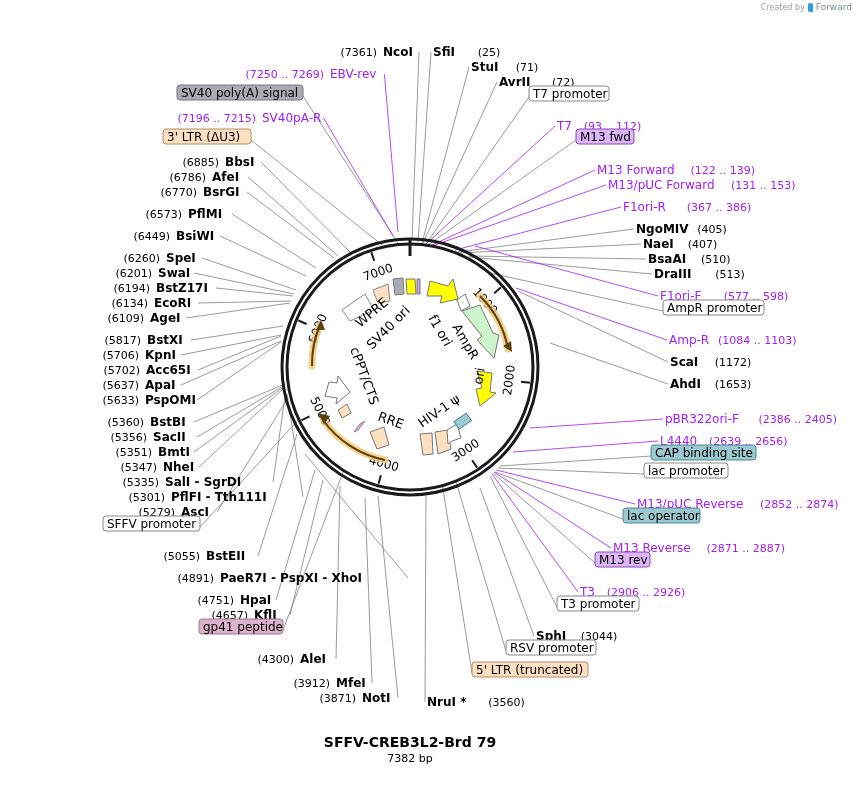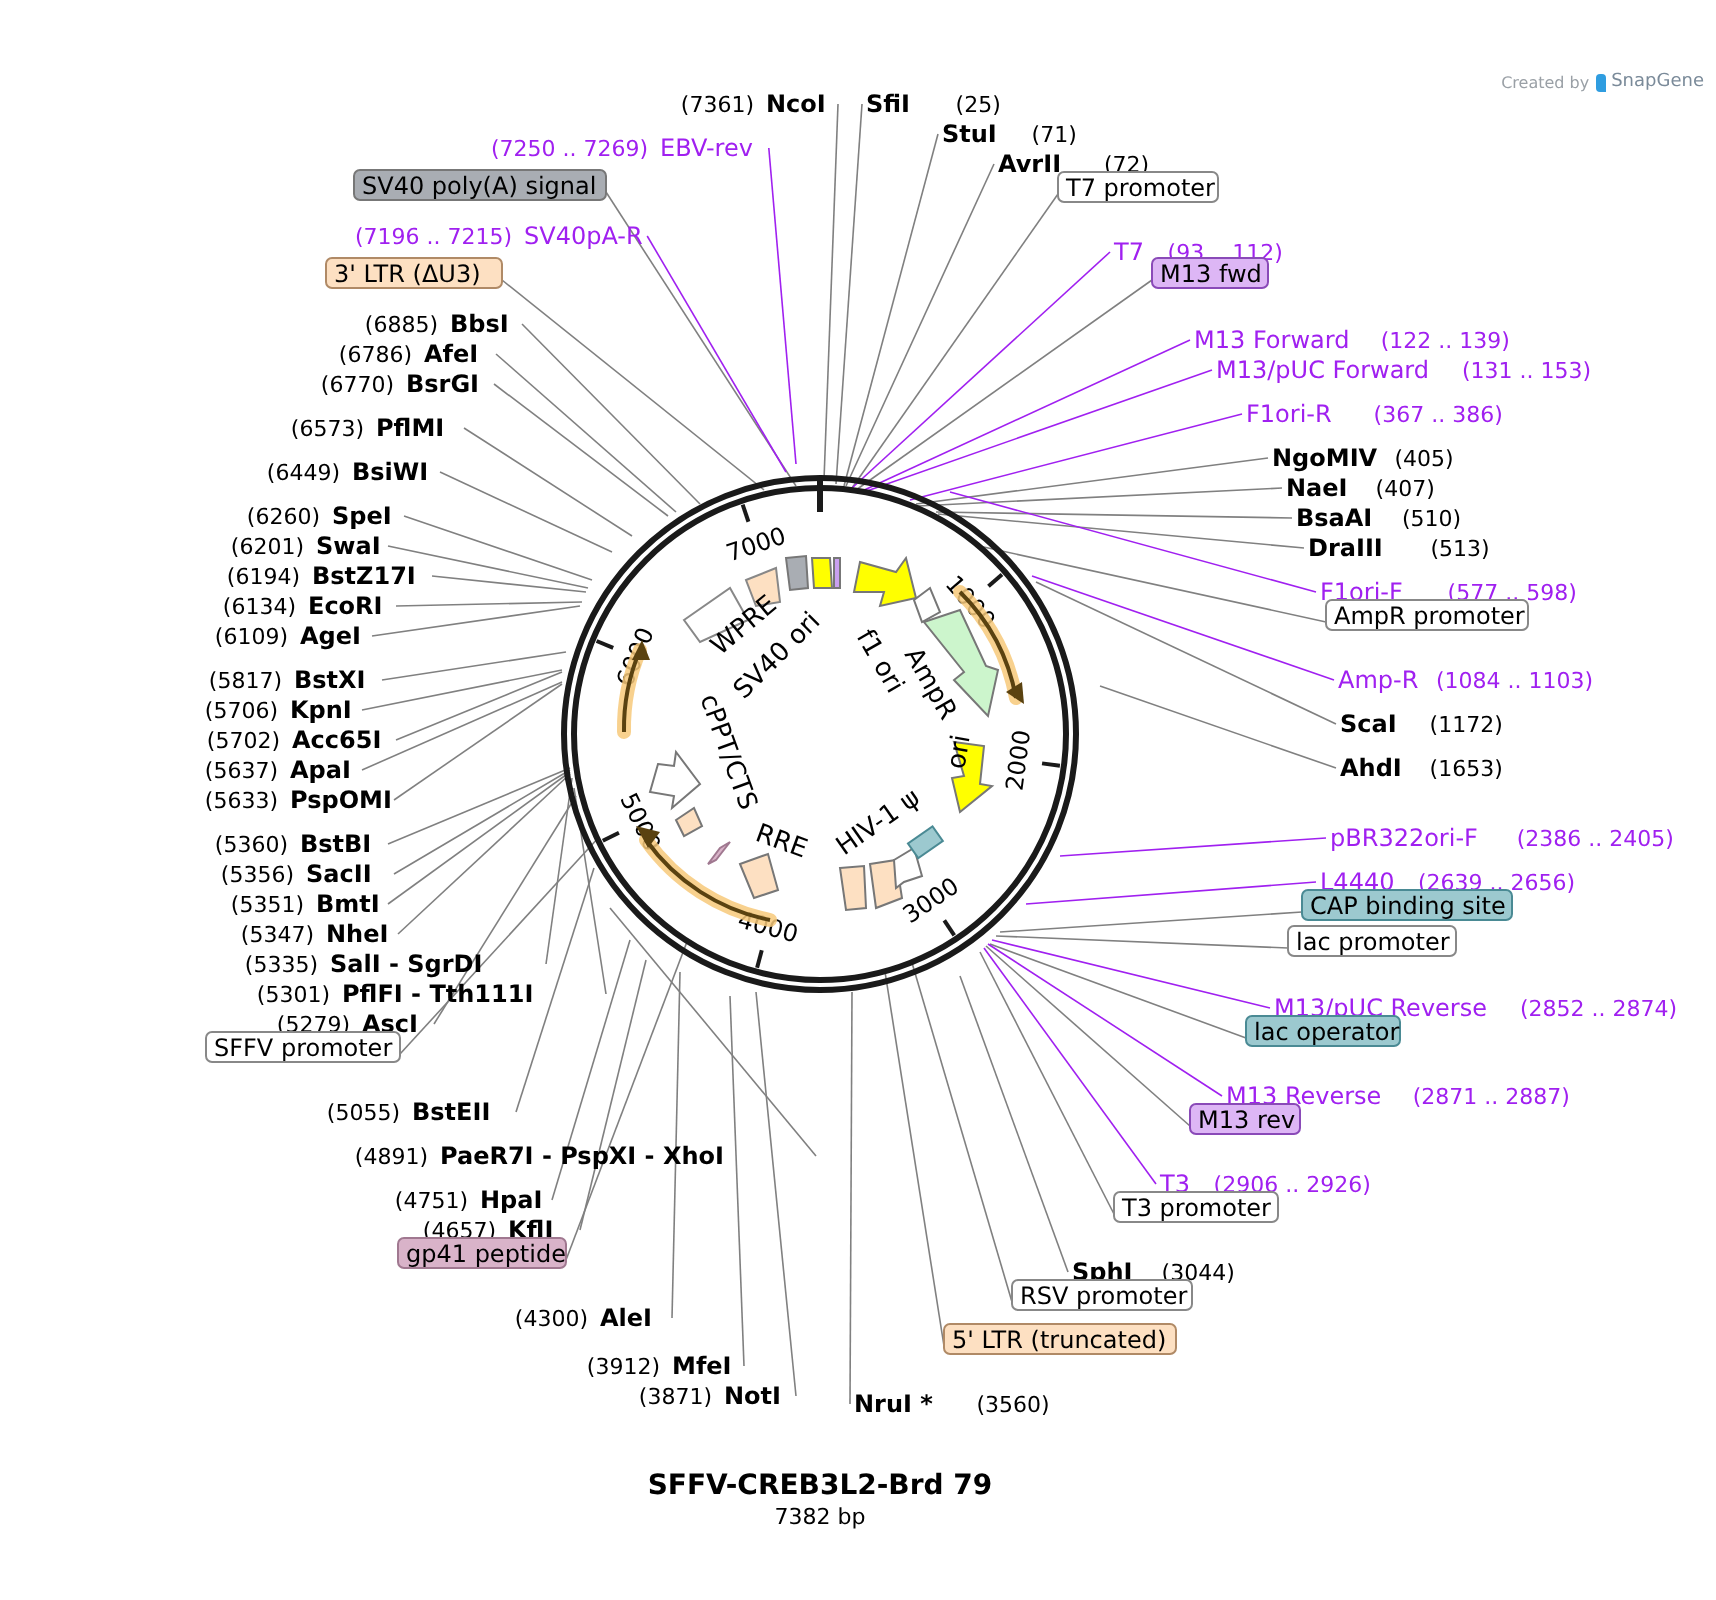--- a/index.html
+++ b/index.html
@@ -10,31 +10,31 @@
   .enz { font-weight: bold; font-size: 12px; }
   .pos { font-size: 11px; }
   .primer { fill: #a020f0; font-size: 12px; }
   .primer-pos { fill: #a020f0; font-size: 11px; }
   .feat-text { font-size: 12px; fill: #000; }
   .tick-text { font-size: 12px; fill: #000; }
   .inner-text { font-size: 13px; fill: #000; }
   .title { font-weight: bold; font-size: 14px; fill: #000; }
   .subtitle { font-size: 11px; fill: #000; }
   .credit { position: absolute; right: 6px; top: 2px; font-size: 8px; color: #9aa0a6;
-            font-family: "DejaVu Sans", sans-serif; display: flex; align-items: center; gap: 3px; margin-top: 34px; }
+            font-family: "DejaVu Sans", sans-serif; display: flex; align-items: center; gap: 3px; }
   .credit .brand { color: #7a8a99; font-size: 9px; }
   .credit .logo { width: 5px; height: 9px; background: #2f9de0; border-radius: 2px 2px 0 2px; display: inline-block; }
 </style>
 </head>
 <body>
 
 <div class="credit">
   <span>Created by</span>
   <span class="logo"></span>
-  <span class="brand">SnapGene</span>
+  <span class="brand">Forward</span>
 </div>
 
 <svg id="map" viewBox="0 0 858 800" xmlns="http://www.w3.org/2000/svg">
   <g id="leaders">
       <line x1="419" y1="52" x2="412" y2="240" stroke="#808080" stroke-width="0.8"></line>
       <line x1="384.4" y1="74" x2="398" y2="232" stroke="#a020f0" stroke-width="0.8"></line>
       <line x1="303" y1="96" x2="398" y2="243" stroke="#808080" stroke-width="0.8"></line>
       <line x1="323.6" y1="118" x2="393" y2="236" stroke="#a020f0" stroke-width="0.8"></line>
       <line x1="251" y1="140" x2="382" y2="245" stroke="#808080" stroke-width="0.8"></line>
       <line x1="261" y1="162" x2="350" y2="252" stroke="#808080" stroke-width="0.8"></line>

